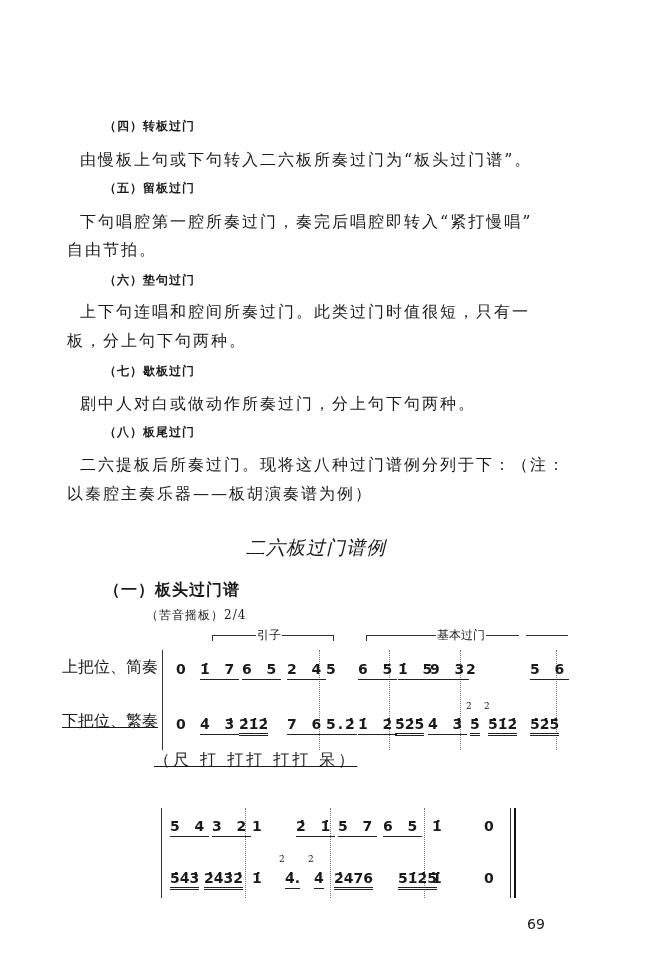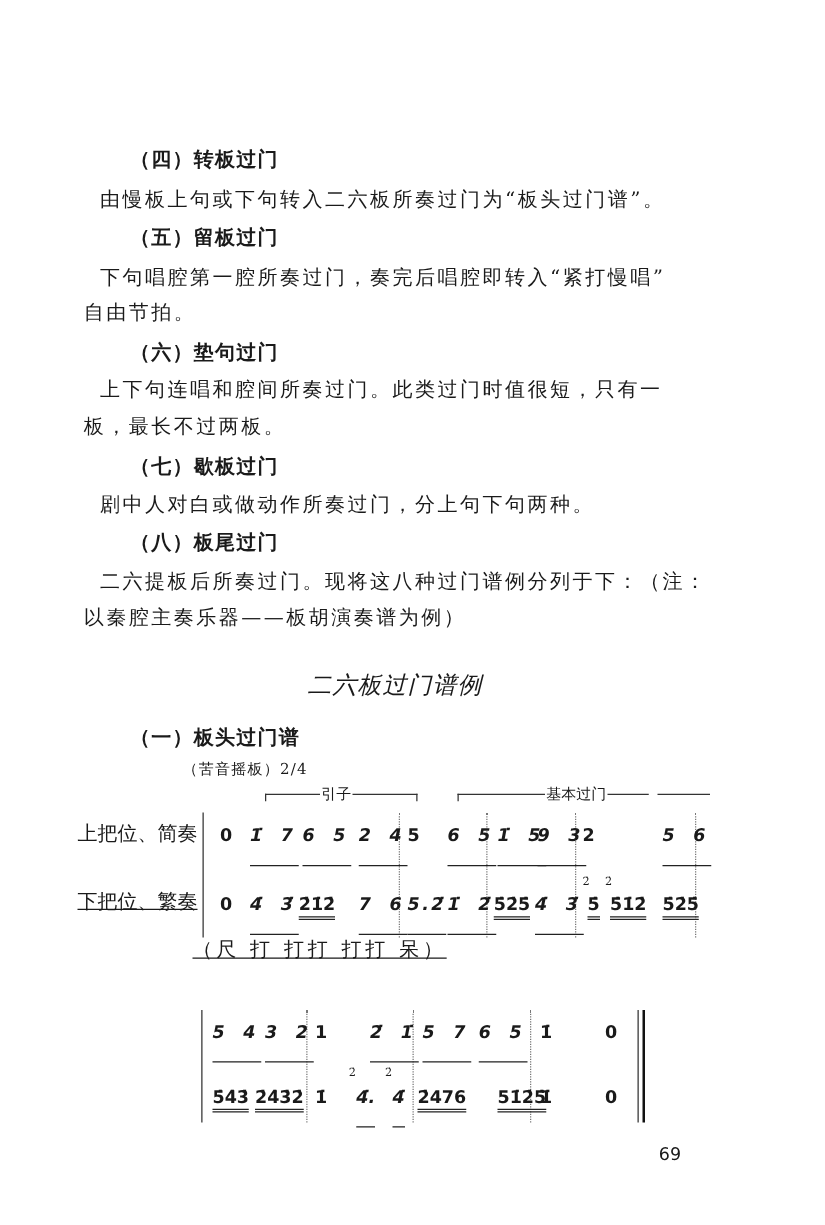--- a/index.html
+++ b/index.html
@@ -1,25 +1,25 @@
 <!DOCTYPE html>
 <html><head>
 <meta charset="utf-8">
 <style>
   html, body { margin: 0; padding: 0; background: #ffffff; }
   body { width: 660px; height: 980px; position: relative; overflow: hidden;
          font-family: "DejaVu Serif", "Liberation Serif", serif; color: #1a1a1a; }
   .abs { position: absolute; white-space: nowrap; }
-  .h { font-family: "DejaVu Sans", "Liberation Sans", sans-serif; font-weight: bold; font-size: 16px; letter-spacing: 1px; }
+  .h { font-family: "DejaVu Sans", "Liberation Sans", sans-serif; font-weight: bold; font-size: 12px; letter-spacing: 1px; }
   .p { font-size: 16px; letter-spacing: 2px; }
   .title { font-size: 19px; letter-spacing: 1px; font-style: italic; }
   .small { font-size: 12px; letter-spacing: 1px; }
   .lbl { font-size: 16px; }
   .n { font-family: "DejaVu Sans", "Liberation Sans", sans-serif; font-weight: bold; font-size: 14px; }
-  .ul1 { border-bottom: 1.3px solid #222; padding-bottom: 15px; font-style: italic; }
+  .ul1 { border-bottom: 1.3px solid #222; padding-bottom: 2px; }
   .ul2 { border-bottom: 3.5px double #222; padding-bottom: 1px; }
   .bar { position: absolute; width: 0; border-left: 1px dotted #777; }
   .barsolid { position: absolute; width: 0; border-left: 1.2px solid #333; }
   .endbar { position: absolute; width: 2px; background: #111; }
   .bracket { position: absolute; border-top: 1px solid #333; height: 5px; }
   .bracket.l { border-left: 1px solid #333; }
   .bracket.r { border-right: 1px solid #333; }
   .brlabel { position: absolute; font-family: "DejaVu Sans", sans-serif; font-size: 12px; background: #fff; padding: 0 1px; }
   .pagenum { font-family: "DejaVu Sans", sans-serif; font-size: 14px; }
 </style>
@@ -28,21 +28,21 @@
 
 <div class="abs h" style="left:104px;top:118px;">（四）转板过门</div>
 <div class="abs p" style="left:80px;top:150px;">由慢板上句或下句转入二六板所奏过门为“板头过门谱”。</div>
 
 <div class="abs h" style="left:104px;top:180px;">（五）留板过门</div>
 <div class="abs p" style="left:80px;top:212px;">下句唱腔第一腔所奏过门，奏完后唱腔即转入“紧打慢唱”</div>
 <div class="abs p" style="left:67px;top:240px;">自由节拍。</div>
 
 <div class="abs h" style="left:104px;top:272px;">（六）垫句过门</div>
 <div class="abs p" style="left:80px;top:302px;font-family:Liberation Serif, serif;">上下句连唱和腔间所奏过门。此类过门时值很短，只有一</div>
-<div class="abs p" style="left:67px;top:331px;">板，最长不过两板。</div>
+<div class="abs p" style="left:67px;top:331px;">板，分上句下句两种。</div>
 
 <div class="abs h" style="left:104px;top:363px;">（七）歇板过门</div>
 <div class="abs p" style="left:80px;top:394px;">剧中人对白或做动作所奏过门，分上句下句两种。</div>
 
 <div class="abs h" style="left:104px;top:424px;">（八）板尾过门</div>
 <div class="abs p" style="left:80px;top:455px;">二六提板后所奏过门。现将这八种过门谱例分列于下：（注：</div>
 <div class="abs p" style="left:67px;top:484px;">以秦腔主奏乐器——板胡演奏谱为例）</div>
 
 <div class="abs title" style="left:246px;top:535px;">二六板过门谱例</div>
 

